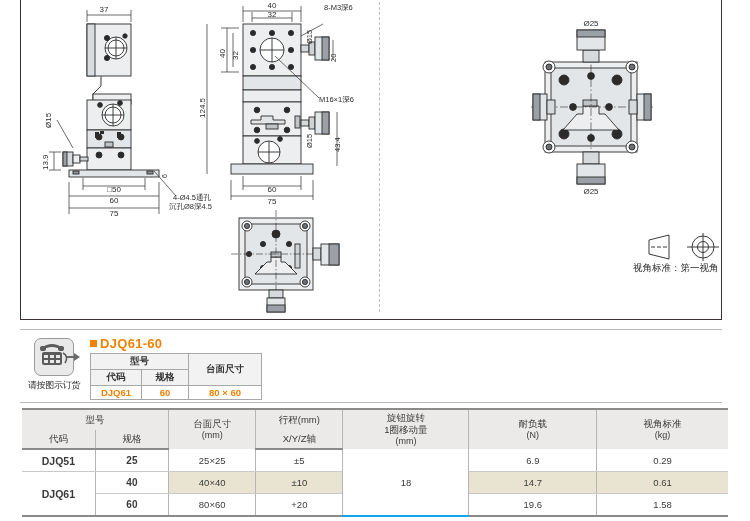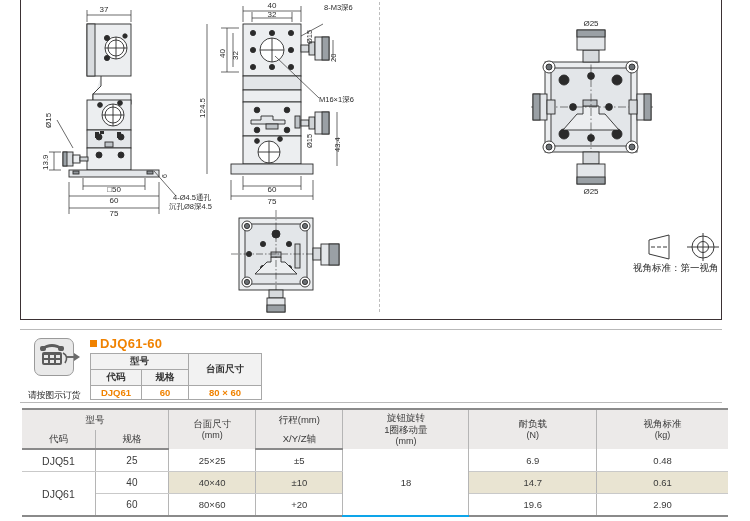--- a/index.html
+++ b/index.html
@@ -32,21 +32,21 @@
 
   
   .order-block{position:absolute;left:20px;top:336px;width:330px;height:62px;}
   .phone-wrap{position:absolute;left:2px;top:2px;width:64px;text-align:center;}
   .phone-icon{
     width:40px;height:38px;margin:0 auto;
     border:1.5px solid #9a9a9a;border-radius:7px;
     background:#e9e9e9;position:relative;box-sizing:border-box;
   }
   .hand-icon{position:absolute;left:44px;top:12px;width:18px;height:14px;}
-  .order-note{font-size:9px;color:#2b2b2b;margin-top:13px;letter-spacing:-0.3px;}
+  .order-note{font-size:9px;color:#2b2b2b;margin-top:3px;letter-spacing:-0.3px;}
   .model-title{
     position:absolute;left:70px;top:0px;font-size:13px;font-weight:bold;
     color:#f08200;letter-spacing:0.3px;
   }
   .title-square{display:inline-block;width:7px;height:7px;background:#f08200;margin-right:3px;vertical-align:1px;}
   .order-table{
     position:absolute;left:70px;top:17px;border-collapse:collapse;
     font-size:9.5px;
   }
   .order-table td{
@@ -64,22 +64,22 @@
   .spec-wrap{position:absolute;left:22px;top:408px;width:706px;}
   table.spec{border-collapse:collapse;width:706px;font-size:9.5px;}
   table.spec th,table.spec td{
     border-left:1px solid #b5b5b5;border-right:1px solid #b5b5b5;
     text-align:center;color:#3a3a3a;padding:0;
   }
   table.spec thead th{background:#eceae9;font-weight:normal;line-height:1.25;}
   .thead-top th{height:20px;border-top:2px solid #8a8a8a;}
   .thead-bot th{height:18px;border-bottom:2px solid #8a8a8a;}
   table.spec tbody td{height:21px;background:#fff;}
-  .code-cell{color:#f08200;font-weight:normal;font-size:10.5px;}
-  .spec-cell{color:#f08200;font-weight:normal;font-size:10px;}
+  .code-cell{color:#f08200;font-weight:bold;font-size:10.5px;}
+  .spec-cell{color:#f08200;font-weight:bold;font-size:10px;}
   .hl{background:#e9e4d2 !important;}
   tr.r1 td{border-bottom:1px solid #c9c9c9;}
   tr.r2 td{border-bottom:1px solid #c9c9c9;}
   tr.r3 td{border-bottom:2px solid #8a8a8a;}
   .nb-l{border-left:none !important;}
   .nb-r{border-right:none !important;}
   .sub{font-size:9px;}
 </style>
 </head>
 <body>
@@ -429,34 +429,34 @@
         </tr>
       </thead>
       <tbody>
         <tr class="r1">
           <td class="code-cell nb-l">DJQ51</td>
           <td class="spec-cell">25</td>
           <td>25×25</td>
           <td>±5</td>
           <td rowspan="3" style="border-bottom:2px solid #0ea5e9">18</td>
           <td>6.9</td>
-          <td class="nb-r">0.48</td>
+          <td class="nb-r">0.29</td>
         </tr>
         <tr class="r2">
           <td rowspan="2" class="code-cell nb-l" style="border-bottom:2px solid #8a8a8a">DJQ61</td>
           <td class="spec-cell">40</td>
           <td class="hl">40×40</td>
           <td class="hl">±10</td>
           <td class="hl">14.7</td>
           <td class="hl nb-r">0.61</td>
         </tr>
         <tr class="r3">
           <td class="spec-cell">60</td>
           <td>80×60</td>
           <td>+20</td>
           <td>19.6</td>
-          <td class="nb-r">2.90</td>
+          <td class="nb-r">1.58</td>
         </tr>
       </tbody>
     </table>
   </div>
 
 </div>
 
 </body></html>

